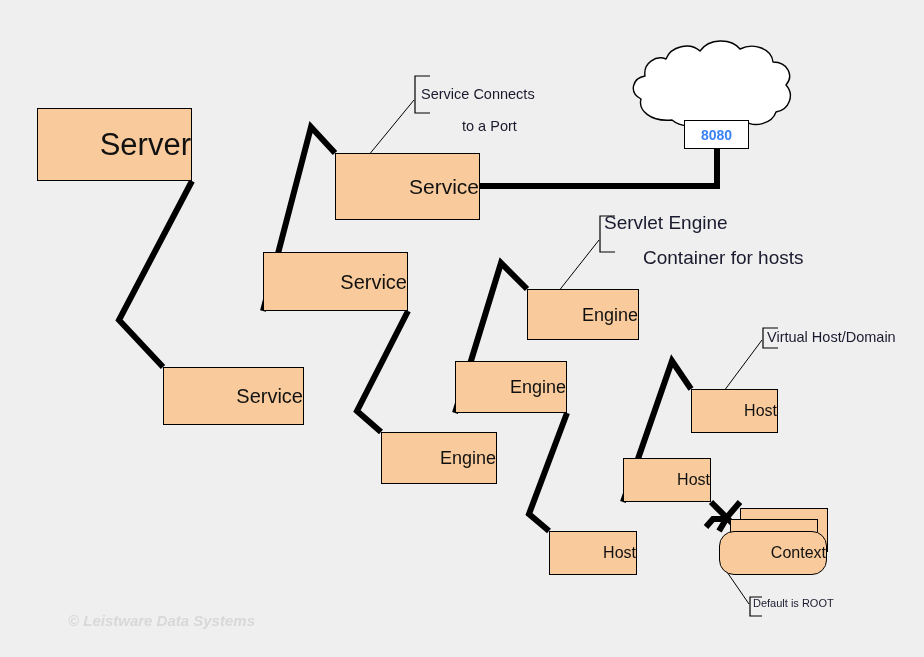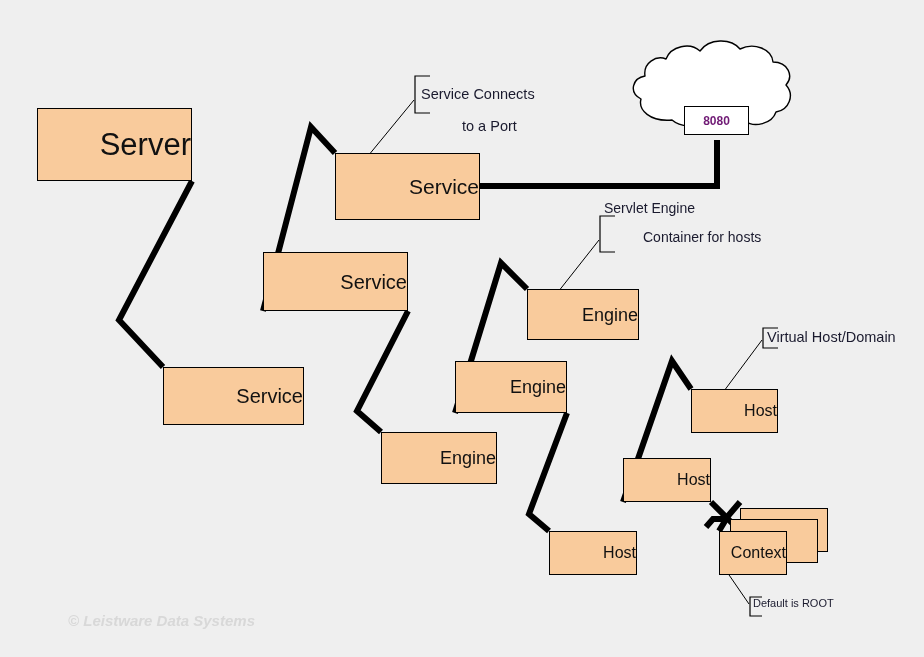--- a/index.html
+++ b/index.html
@@ -59,51 +59,51 @@
 
   .n-host1 { left: 691px; top: 389px; width: 87px; height: 44px; }
   .n-host1 .node-label { font-size: 16px; }
   .n-host2 { left: 623px; top: 458px; width: 88px; height: 44px; }
   .n-host2 .node-label { font-size: 16px; }
   .n-host3 { left: 549px; top: 531px; width: 88px; height: 44px; }
   .n-host3 .node-label { font-size: 16px; }
 
   .n-ctx-back  { left: 740px; top: 508px; width: 88px; height: 44px; }
   .n-ctx-mid   { left: 730px; top: 519px; width: 88px; height: 44px; }
-  .n-ctx-front { left: 719px; top: 531px; width: 68px; height: 44px; }
+  .n-ctx-front { left: 719px; top: 531px; width: 108px; height: 44px; border-radius: 15px; }
   .n-ctx-front .node-label { font-size: 16px; }
 
   .port-box {
     position: absolute;
-    left: 684px; top: 106px;
+    left: 684px; top: 120px;
     width: 65px; height: 29px;
     box-sizing: border-box;
     background: #ffffff;
     border: 1px solid #000000;
     display: flex;
     align-items: center;
     justify-content: center;
-    font-size: 12px;
+    font-size: 14px;
     font-weight: bold;
-    color: #701a75;
+    color: #3b82f6;
     z-index: 5;
   }
 
   .callout {
     position: absolute;
     color: #1a1a2e;
     white-space: nowrap;
   }
   .callout .c-line1, .callout .c-line2 { display: block; }
 
   .co-port { left: 412px; top: 86px; font-size: 14.5px; }
   .co-port .c-line1 { padding-left: 9px; }
   .co-port .c-line2 { padding-left: 50px; margin-top: 16px; }
 
-  .co-engine { left: 597px; top: 200px; font-size: 14px; }
+  .co-engine { left: 597px; top: 212px; font-size: 19px; }
   .co-engine .c-line1 { padding-left: 7px; }
   .co-engine .c-line2 { padding-left: 46px; margin-top: 13px; }
 
   .co-vhost { left: 760px; top: 329px; font-size: 14.5px; }
   .co-vhost .c-line1 { padding-left: 7px; }
 
   .co-root { left: 748px; top: 597px; font-size: 11px; text-align: right; }
   .co-root .c-line1 { padding-left: 5px; }
 
   .copyright {

